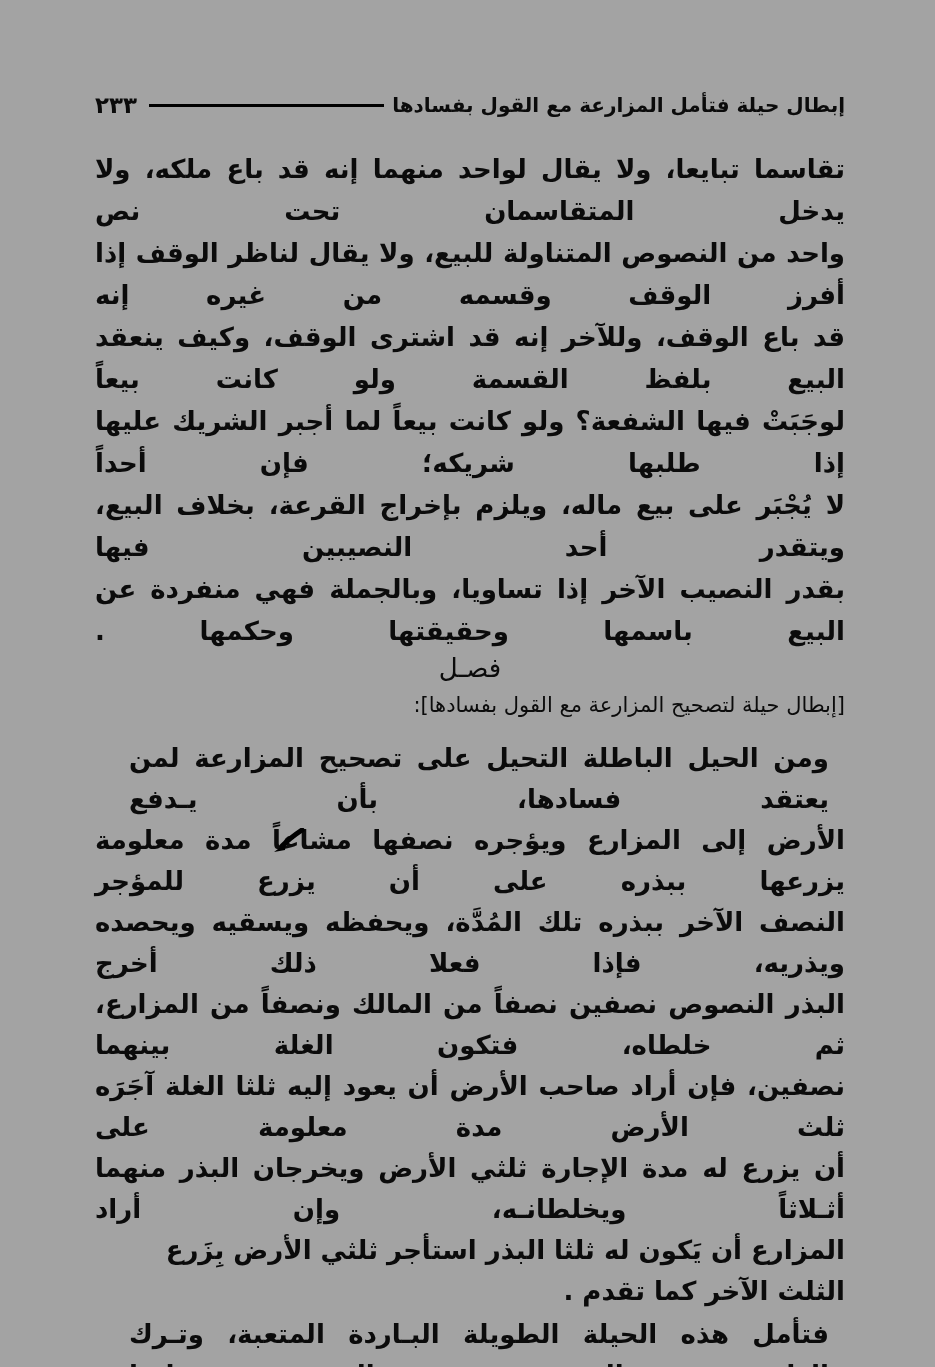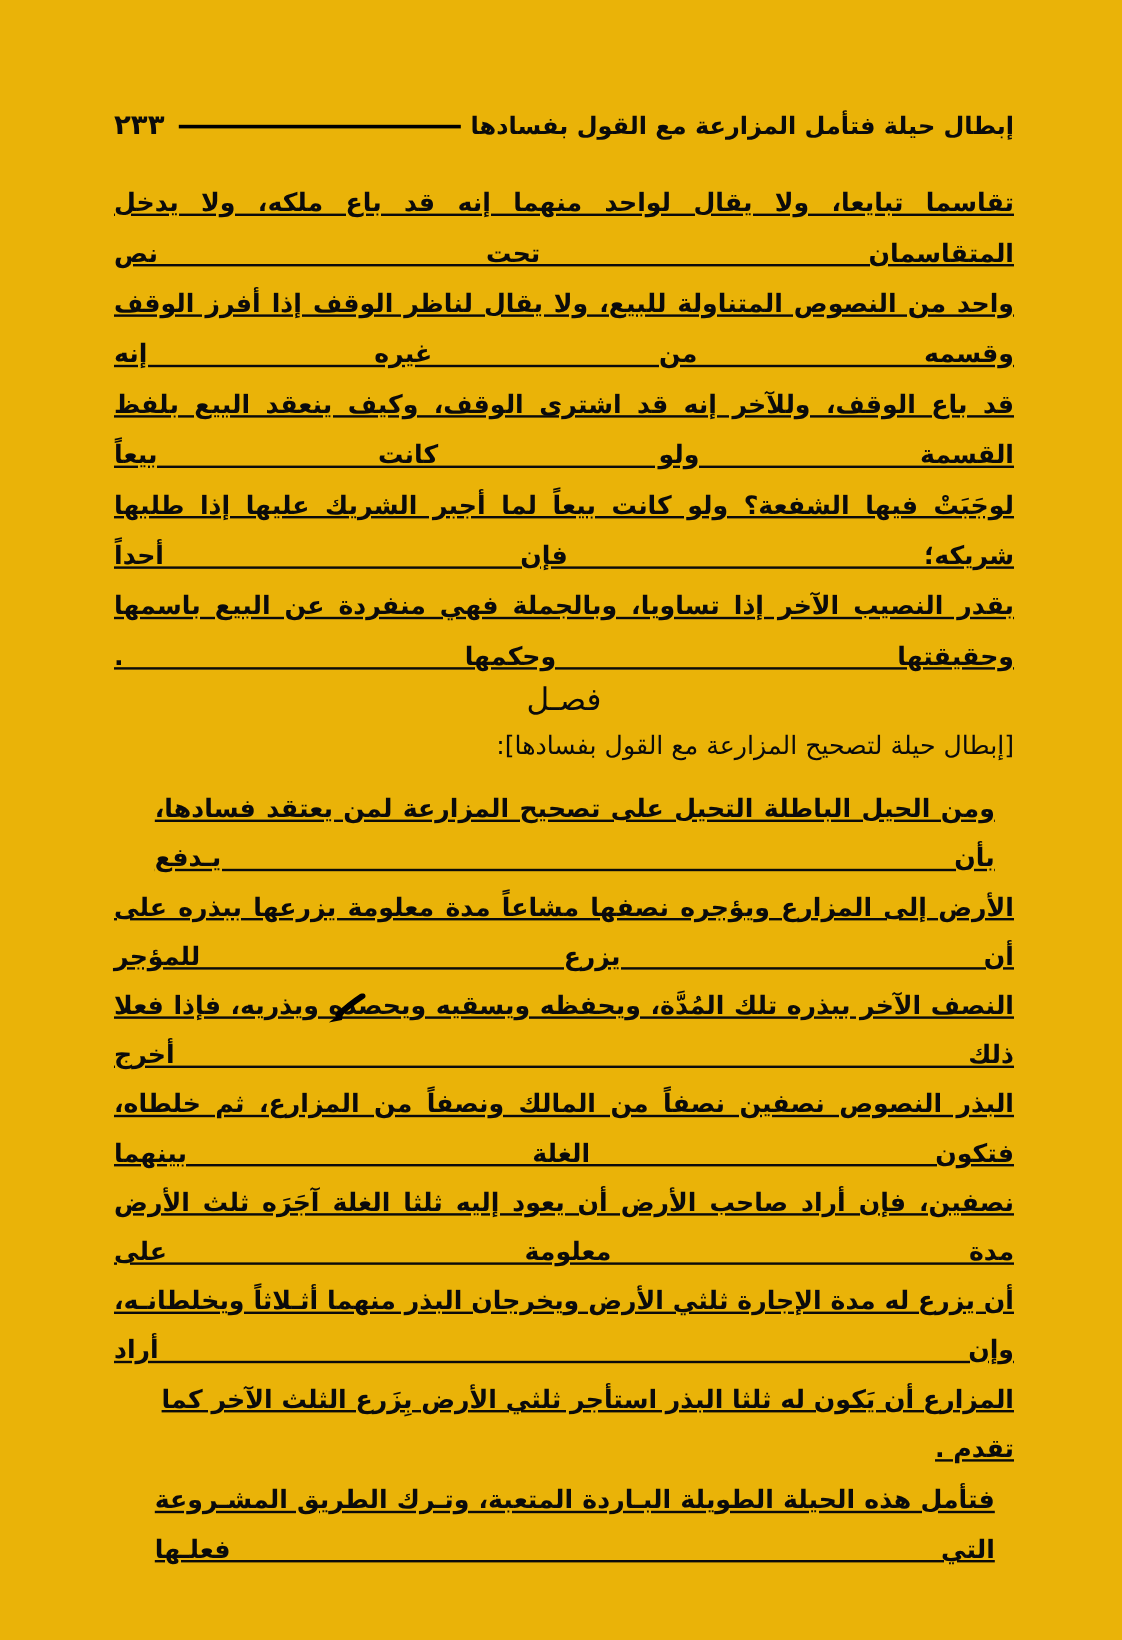--- a/index.html
+++ b/index.html
@@ -5,21 +5,21 @@
   * { box-sizing: border-box; margin: 0; padding: 0; }
   html, body { background: #ffffff; }
   body {
     width: 935px; height: 1367px;
     font-family: "DejaVu Sans", sans-serif;
     color: #0b0b0b;
   }
   .page {
     position: relative;
     width: 935px; height: 1367px;
-    background: #eab308;
+    background: #a3a3a3;
     overflow: hidden;
   }
   .content {
     position: absolute;
     left: 95px; top: 92px; width: 750px;
     direction: rtl;
   }
   
   .pagehead {
     direction: ltr;
@@ -35,23 +35,22 @@
     flex: 1; height: 0;
     border-top: 3px solid #000;
     margin: 12px 8px 0 12px;
   }
   .runtitle {
     direction: rtl;
     font-size: 20px; font-weight: bold;
     line-height: 27px; white-space: nowrap;
   }
   .line {
-    font-size: 21px; font-weight: bold;
+    font-size: 26px; font-weight: bold;
     line-height: 41px;
-    text-decoration: underline;
   }
   .p1 .line { line-height: 42px; }
   .just { text-align: justify; text-align-last: justify; }
   .last { text-align: right; }
   .ind-sm { padding-right: 16px; margin-left: 34px; }
   .p1 { margin-top: 28px; }
   .fasl {
     font-size: 26px; font-weight: normal;
     text-align: center; line-height: 32px;
   }
@@ -78,20 +77,21 @@
       <span class="pagenum">٢٣٣</span>
       <span class="rule"></span>
       <span class="runtitle">إبطال حيلة فتأمل المزارعة مع القول بفسادها</span>
     </header>
 
     <section class="para p1">
       <div class="line just">تقاسما تبايعا، ولا يقال لواحد منهما إنه قد باع ملكه، ولا يدخل المتقاسمان تحت نص</div>
       <div class="line just">واحد من النصوص المتناولة للبيع، ولا يقال لناظر الوقف إذا أفرز الوقف وقسمه من غيره إنه</div>
       <div class="line just">قد باع الوقف، وللآخر إنه قد اشترى الوقف، وكيف ينعقد البيع بلفظ القسمة ولو كانت بيعاً</div>
       <div class="line just">لوجَبَتْ فيها الشفعة؟ ولو كانت بيعاً لما أجبر الشريك عليها إذا طلبها شريكه؛ فإن أحداً</div>
+      <div class="line just">لا يُجْبَر على بيع ماله، ويلزم بإخراج القرعة، بخلاف البيع، ويتقدر أحد النصيبين فيها</div>
       <div class="line just">بقدر النصيب الآخر إذا تساويا، وبالجملة فهي منفردة عن البيع باسمها وحقيقتها وحكمها .</div>
     </section>
 
     <h2 class="fasl">فصـل</h2>
     <h3 class="subhead">[إبطال حيلة لتصحيح المزارعة مع القول بفسادها]:</h3>
 
     <section class="para p2">
       <div class="line just ind-sm">ومن الحيل الباطلة التحيل على تصحيح المزارعة لمن يعتقد فسادها، بأن يـدفع</div>
       <div class="line just">الأرض إلى المزارع ويؤجره نصفها مشاعاً مدة معلومة يزرعها ببذره على أن يزرع للمؤجر</div>
       <div class="line just">النصف الآخر ببذره تلك المُدَّة، ويحفظه ويسقيه ويحصده ويذريه، فإذا فعلا ذلك أخرج</div>

